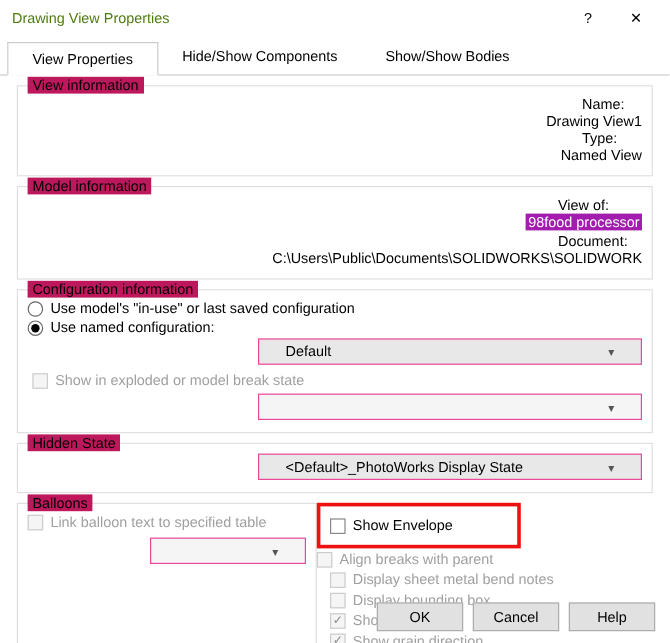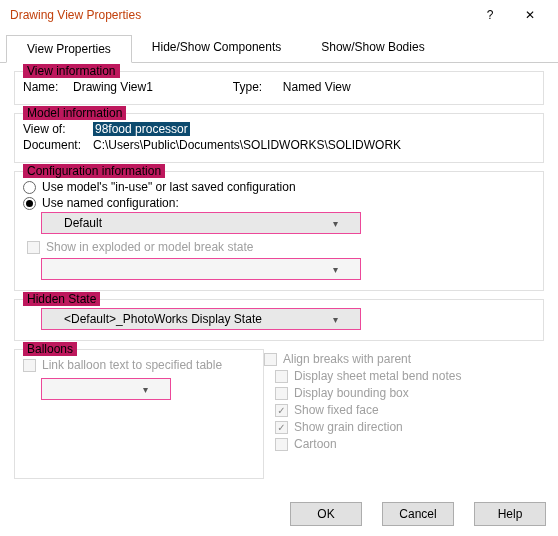--- a/index.html
+++ b/index.html
@@ -1,40 +1,40 @@
 <!DOCTYPE html>
 <html><head>
 <meta charset="utf-8">
 <style>
   * { box-sizing: border-box; font-family: "Segoe UI", Tahoma, sans-serif; font-size: 12px; }
   body { margin: 0; background: #fff; width: 558px; height: 536px; overflow: hidden; }
   .titlebar { height: 30px; display: flex; align-items: center; padding: 0 8px 0 10px; background: #fff; }
-  .title { flex: 1; color: #c2410c; }
+  .title { flex: 1; color: #4d7c0f; }
   .winbtn { width: 40px; height: 30px; display: flex; align-items: center; justify-content: center; color: #000; }
   .tabs { display: flex; border-bottom: 1px solid #ccc; padding: 0 6px; margin-top: 4px; }
   .tab { padding: 6px 20px; color: #000; cursor: pointer; }
   .tab.active { border: 1px solid #ccc; border-bottom: 1px solid #fff; background: #fff; position: relative; top: 1px; }
   .content { padding: 8px 14px 0 14px; }
   .group { border: 1px solid #e0e0e0; padding: 6px 8px 8px 8px; margin-bottom: 8px; position: relative; }
   .group-title { position: absolute; top: -8px; left: 8px; background: #be185d; padding: 0 4px; color: #000; }
-  .row { display: flex; align-items: flex-end; margin: 2px 0; }
+  .row { display: flex; align-items: flex-end; margin: 2px 0; flex-direction: column; }
   .lbl { color: #000; min-width: 70px; }
   .lbl-short { min-width: 50px; }
-  .sel-highlight { background: #0c4a6e; color: #fff; padding: 0 2px; }
+  .sel-highlight { background: #a21caf; color: #fff; padding: 0 2px; }
   .dim { color: #a0a0a0; }
   .radio, .check { display: flex; align-items: center; margin: 2px 0; }
   .combo { width: 320px; height: 22px; border: 1px solid #ec4899; background: #e8e8e8; display: flex; align-items: center; padding: 0 22px; justify-content: space-between; }
   .combo.small { width: 130px; background: #f5f5f5; }
   .combo .arrow { color: #555; }
   .two-col { display: flex; }
   .col-left { width: 250px; }
   .col-right { flex: 1; position: relative; }
   .highlight-box { border: 3px solid #e11; padding: 6px 8px; margin-bottom: -1px; width: 170px; }
   .opts .check { margin: 3px 0; }
-  .footer { position: absolute; bottom: 10px; right: 12px; display: flex; gap: 20px; }
+  .footer { position: absolute; bottom: 10px; right: 12px; display: flex; gap: 8px; }
   .btn { width: 72px; height: 24px; border: 1px solid #adadad; background: #e1e1e1; display: flex; align-items: center; justify-content: center; cursor: pointer; }
   .chevron::after { content: "▾"; font-size: 10px; }
   .checkbox-box { width: 13px; height: 13px; border: 1px solid #888; margin-right: 6px; display: inline-flex; align-items: center; justify-content: center; font-size: 10px; background: #fff; }
   .checkbox-box.dim { border-color: #ccc; background: #f5f5f5; }
   .checkbox-box.checked::after { content: "✓"; color: #888; }
   .radio-circle { width: 13px; height: 13px; border: 1px solid #666; border-radius: 50%; margin-right: 6px; display: inline-flex; align-items: center; justify-content: center; }
   .radio-circle.checked::after { content: ""; width: 7px; height: 7px; background: #000; border-radius: 50%; }
 </style>
 </head>
 <body>
@@ -124,20 +124,26 @@
         </div>
         <div class="row" style="margin-left:18px;margin-top:6px">
           <div class="combo small">
             <span></span>
             <span class="arrow chevron dim"></span>
           </div>
         </div>
       </div>
     </div>
     <div class="col-right opts">
+      <div class="highlight-box">
+        <div class="check">
+          <span class="checkbox-box"></span>
+          <span>Show Envelope</span>
+        </div>
+      </div>
       <div class="check" style="">
         <span class="checkbox-box dim"></span>
         <span class="dim">Align breaks with parent</span>
       </div>
       <div class="check" style="margin-left:11px">
         <span class="checkbox-box dim"></span>
         <span class="dim">Display sheet metal bend notes</span>
       </div>
       <div class="check" style="margin-left:11px">
         <span class="checkbox-box dim"></span>

